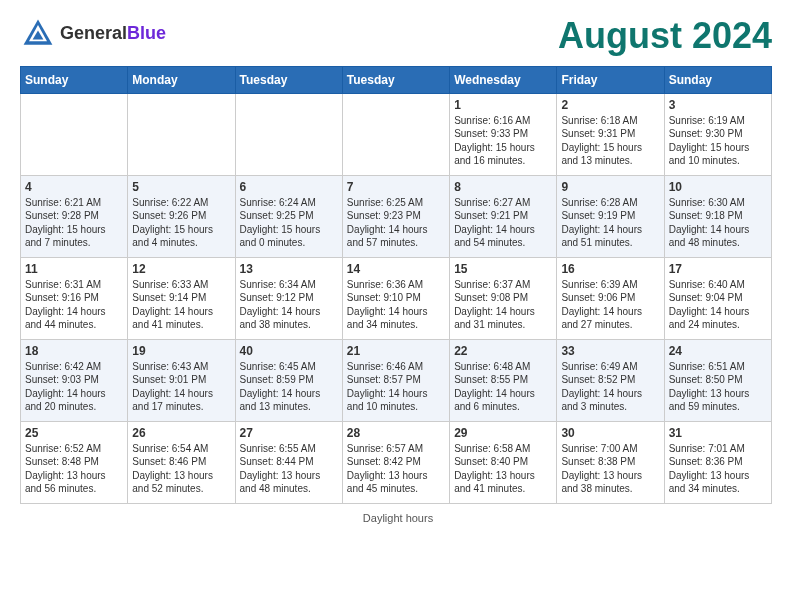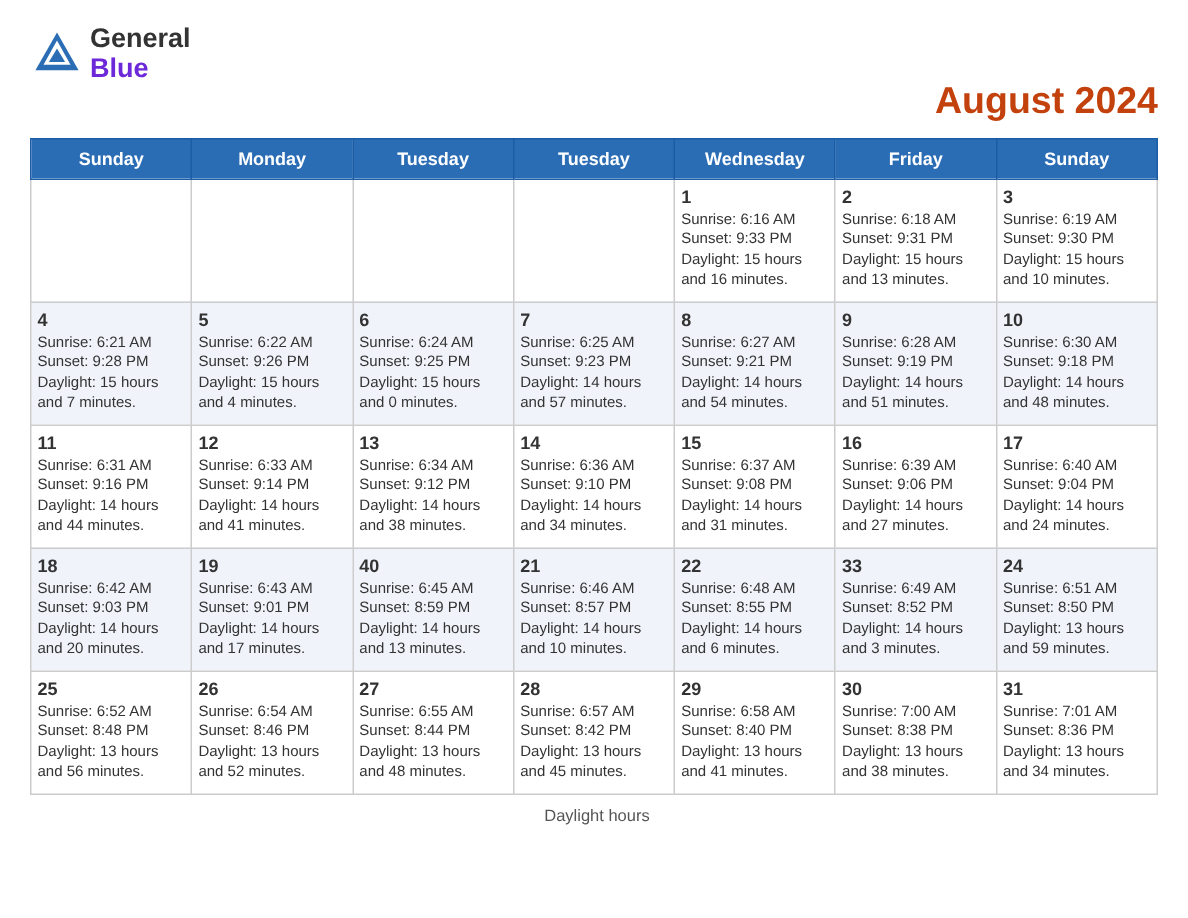--- a/index.html
+++ b/index.html
@@ -20,61 +20,60 @@
       align-items: flex-start;
       margin-bottom: 10px;
     }
     .logo {
       display: flex;
       align-items: center;
       gap: 4px;
     }
     .logo-text {
       display: flex;
-      flex-direction: column;
+      flex-direction: row;
       line-height: 1.1;
     }
     .logo-general {
       font-size: 18px;
       font-weight: bold;
       color: #333;
     }
     .logo-blue {
       font-size: 18px;
       font-weight: bold;
       color: #6d28d9;
     }
     .logo-icon {
       width: 36px;
       height: 36px;
     }
     .title-block {
       text-align: right;
     }
     .month-year {
-      font-size: 25px;
-      font-weight: bold;
-      color: #c2410c;
+      font-size: 36px;
+      font-weight: bold;
+      color: #0f766e;
       line-height: 1.1;
-      margin-top: 38px;
     }
     .location {
       font-size: 15px;
       color: #555;
     }
     .calendar {
       width: 100%;
       border-collapse: collapse;
       font-size: 10.5px;
     }
     .calendar th {
       background-color: #2a6db5;
       color: #fff;
       padding: 6px 4px;
-      text-align: center;
+      text-align: left;
       font-size: 12px;
       font-weight: bold;
       border: 1px solid #1a5da5;
     }
     .calendar td {
       border: 1px solid #ccc;
       vertical-align: top;
       padding: 4px 4px;
       width: calc(100% / 7);
       min-height: 80px;

